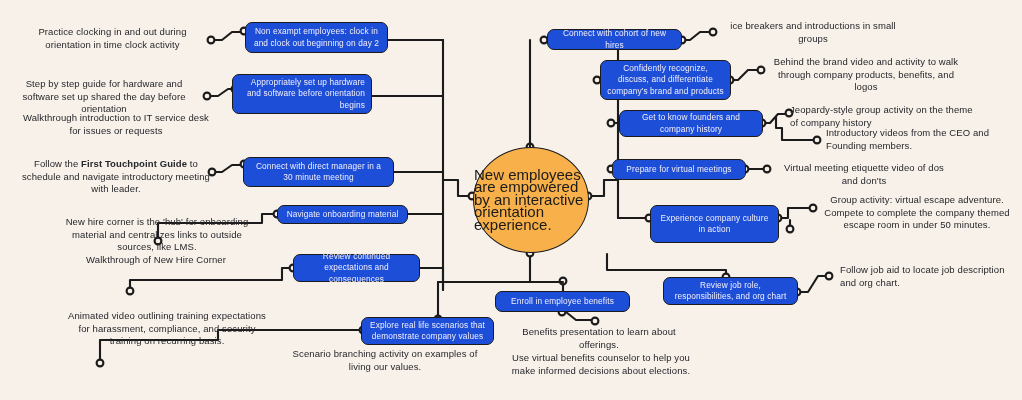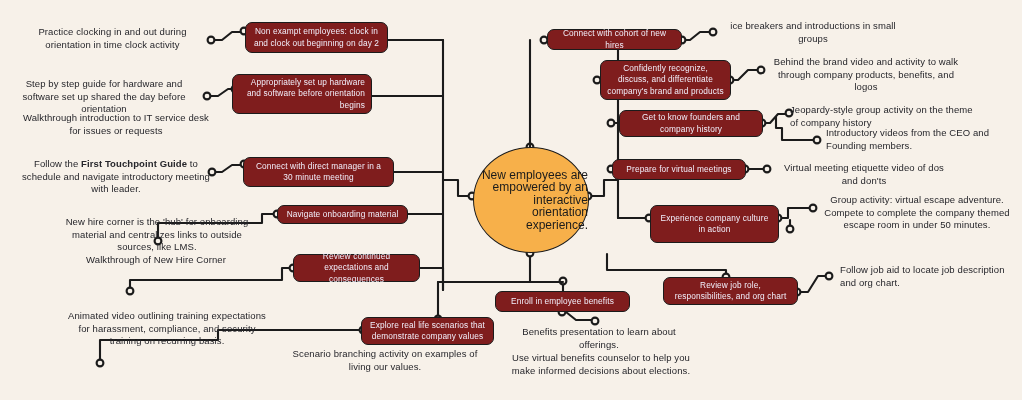--- a/index.html
+++ b/index.html
@@ -7,42 +7,42 @@
     width:1022px;height:400px;
     background:#F7F1E9;
     font-family:"Liberation Sans",sans-serif;
     overflow:hidden;
     position:relative;
   }
   #canvas{position:absolute;left:0;top:0;width:1022px;height:400px;}
   svg.wires{position:absolute;left:0;top:0;width:1022px;height:400px;pointer-events:none;}
   .node{
     position:absolute;
-    background:#7f1d1d;
+    background:#1d4ed8;
     border:1.6px solid #1b1b1b;
     border-radius:7px;
     color:#F2EFFB;
     font-size:8.3px;
     line-height:11.4px;
     letter-spacing:.12px;
     text-align:center;
     display:flex;align-items:center;justify-content:center;
     box-sizing:border-box;
     padding:3px 6px;
     z-index:3;
   }
   .center{
     position:absolute;
     background:#F7B04A;
     border:1.6px solid #1b1b1b;
     border-radius:50%;
     color:#1b1b1b;
-    font-size:12px;
+    font-size:15px;
     line-height:12.6px;
-    text-align:right;
+    text-align:left;
     display:flex;align-items:center;justify-content:center;
     box-sizing:border-box;
     z-index:4;
   }
   .note{
     position:absolute;
     color:#26262b;
     font-size:9.5px;
     line-height:12.6px;
     letter-spacing:.1px;

